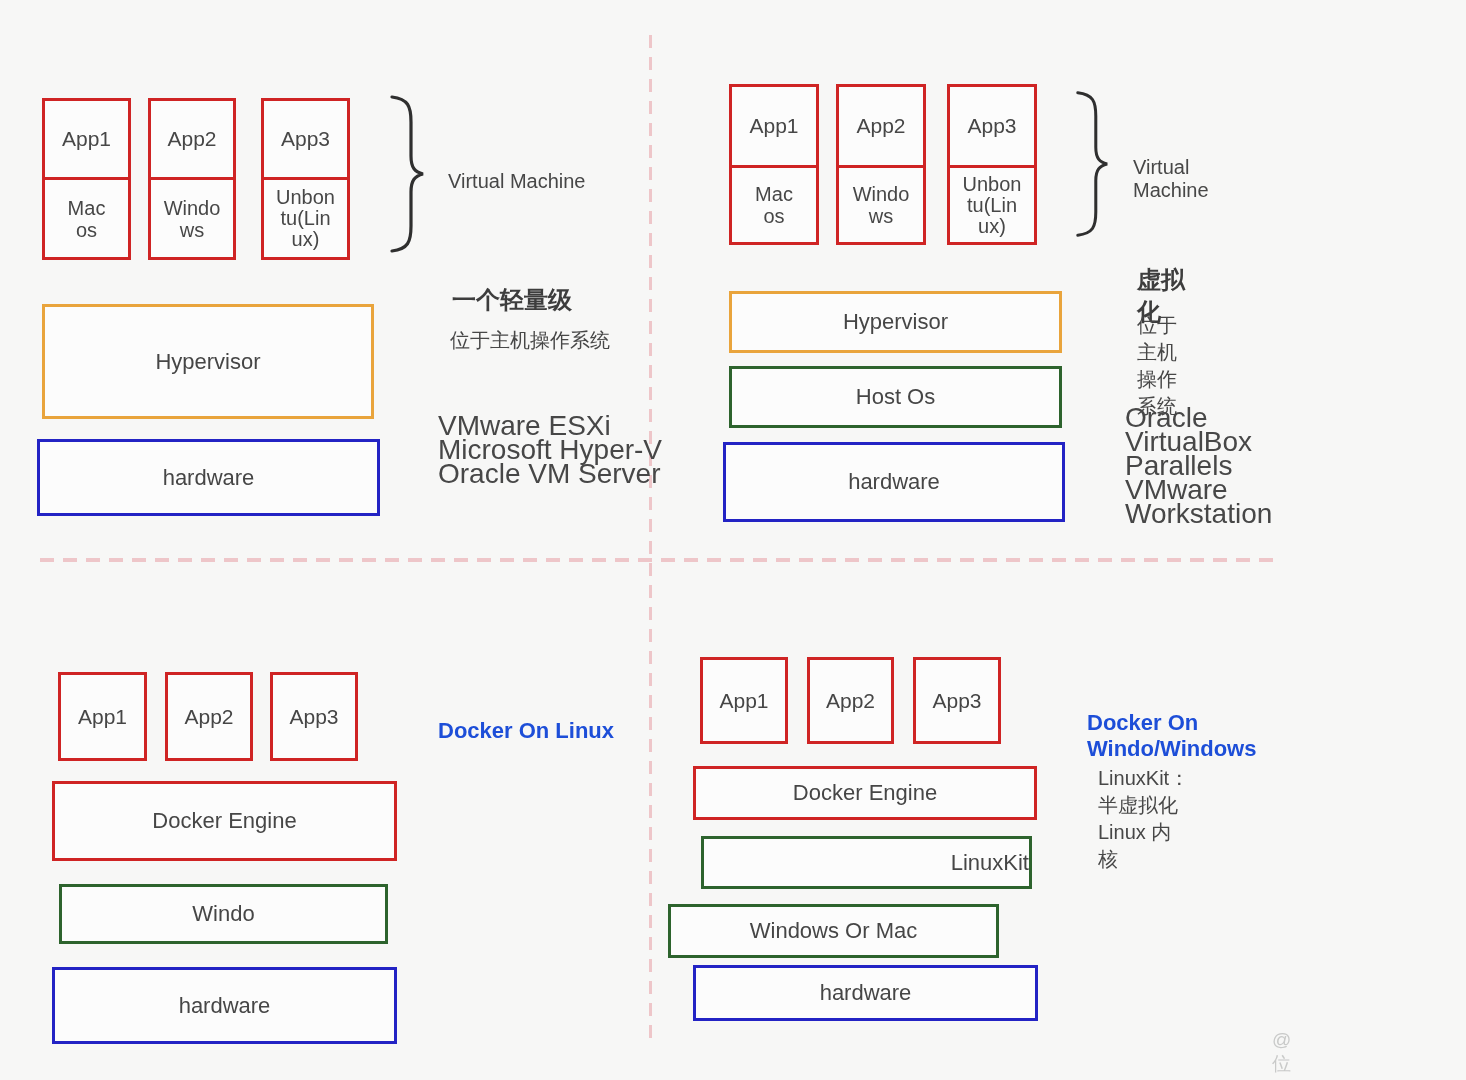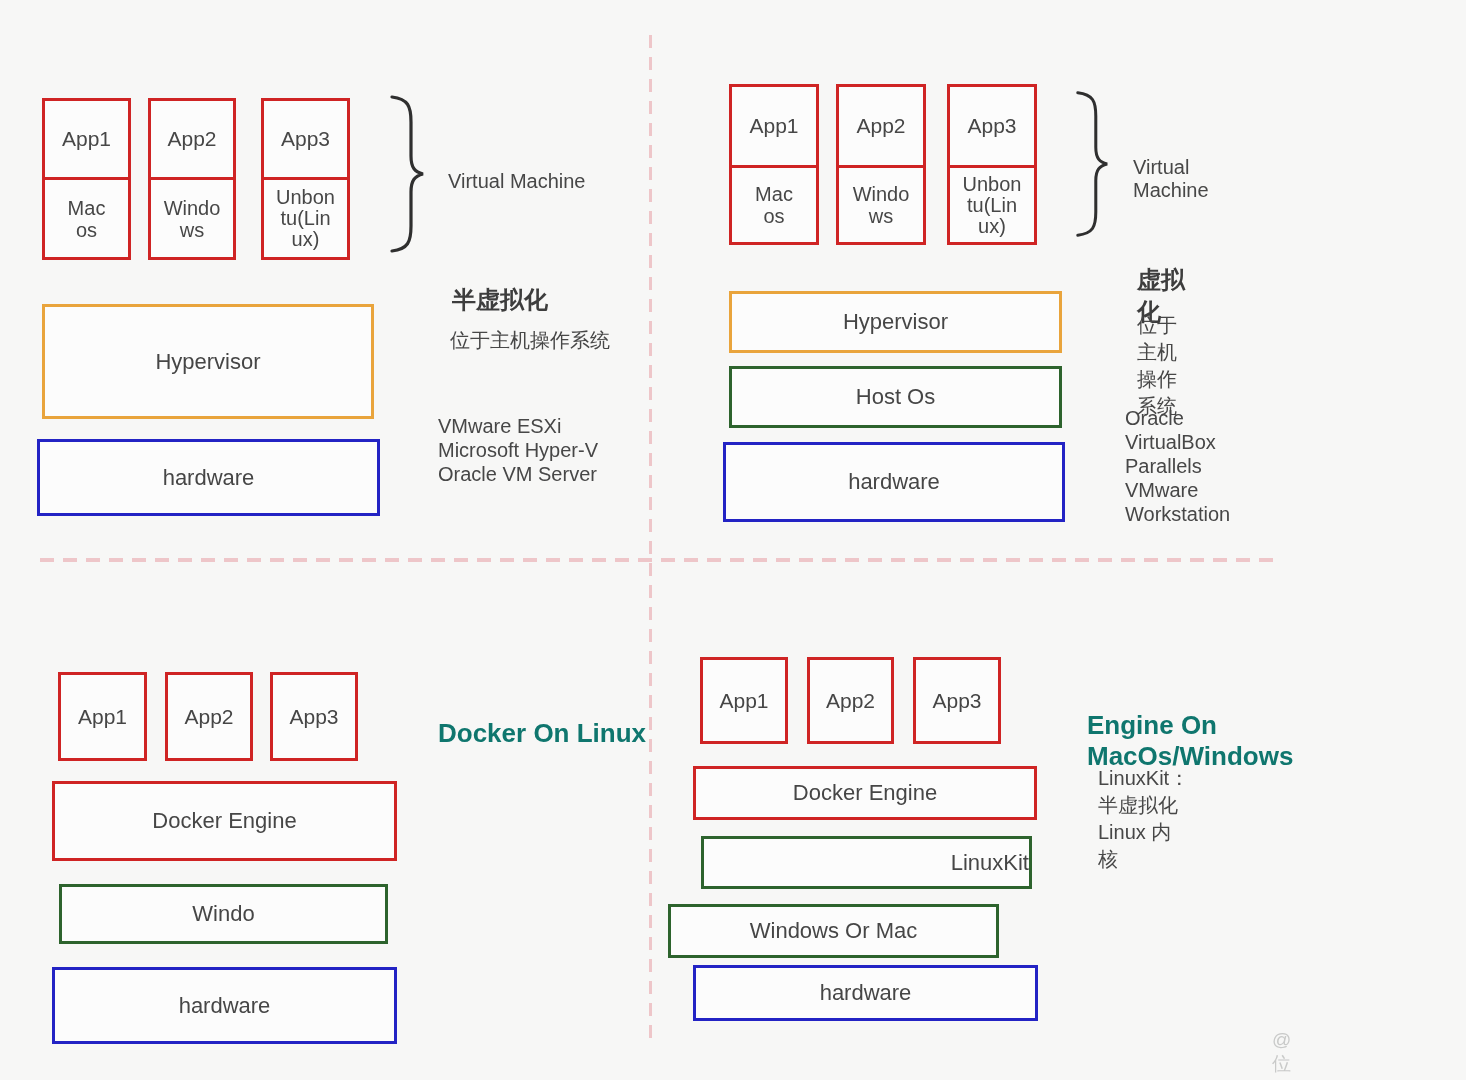--- a/index.html
+++ b/index.html
@@ -44,22 +44,22 @@
   }
   .vm-col .os-box{
     position:relative;width:100%;margin-top:-3px;
     background:#fcfcfc;border:3px solid var(--red);
     display:flex;align-items:center;justify-content:center;
     font-size:20px;line-height:22px;
     white-space:pre-line;text-align:center;
   }
   .label{position:absolute;font-size:20px;color:#474747;}
   .heading{position:absolute;font-size:24px;font-weight:bold;color:#3d3d3d;}
-  .heading-en{position:absolute;font-size:26px;font-weight:bold;color:#0f766e;}
-  .examples{position:absolute;font-size:20px;line-height:24px;white-space:pre-line;color:#474747;}
+  .heading-en{position:absolute;font-size:22px;font-weight:bold;color:#1d4ed8;}
+  .examples{position:absolute;font-size:28px;line-height:24px;white-space:pre-line;color:#474747;}
   .note{position:absolute;font-size:20px;color:#474747;white-space:pre-line;}
   .divider-v{
     position:absolute;left:649px;top:35px;width:3px;height:1008px;
     background:repeating-linear-gradient(to bottom,var(--pink) 0 13px,transparent 13px 22px);
   }
   .divider-h{
     position:absolute;left:40px;top:558px;width:1240px;height:4px;
     background:repeating-linear-gradient(to right,var(--pink) 0 14px,transparent 14px 23px);
   }
   .brace{position:absolute;}
@@ -106,21 +106,21 @@
     </div>
     <div class="label" style="left:448px;top:170px;">Virtual Machine</div>
 
     <div class="box c-orange" style="left:42px;top:280px;width:332px;height:115px;">
       <span>Hypervisor</span>
     </div>
     <div class="box c-blue" style="left:37px;top:415px;width:343px;height:77px;">
       <span>hardware</span>
     </div>
 
-    <div class="heading" style="left:452px;top:284px;">半虚拟化</div>
+    <div class="heading" style="left:452px;top:284px;">一个轻量级</div>
     <div class="label" style="left:450px;top:327px;">位于主机操作系统</div>
     <div class="examples" style="left:438px;top:414px;">VMware ESXi
 Microsoft Hyper-V
 Oracle VM Server</div>
   </div>
 
   <div>
 
     <div class="vm-col" style="left:729px;top:84px;width:90px;">
       <div class="app-box" style="height:84px;">
@@ -199,21 +199,21 @@
     <div class="box c-red" style="left:700px;top:633px;width:88px;height:87px;font-size:21px;">
       <span>App1</span>
     </div>
     <div class="box c-red" style="left:807px;top:633px;width:87px;height:87px;font-size:21px;">
       <span>App2</span>
     </div>
     <div class="box c-red" style="left:913px;top:633px;width:88px;height:87px;font-size:21px;">
       <span>App3</span>
     </div>
 
-    <div class="heading-en" style="left:1087px;top:710px;">Engine On MacOs/Windows</div>
+    <div class="heading-en" style="left:1087px;top:710px;">Docker On Windo/Windows</div>
     <div class="note" style="left:1098px;top:765px;">LinuxKit：半虚拟化 Linux 内核</div>
 
     <div class="box c-red" style="left:693px;top:742px;width:344px;height:54px;">
       <span>Docker Engine</span>
     </div>
     <div class="box c-green" style="left:701px;top:812px;width:331px;height:53px;justify-content:flex-end;">
       <span>LinuxKit</span>
     </div>
     <div class="box c-green" style="left:668px;top:880px;width:331px;height:54px;">
       <span>Windows Or Mac</span>

